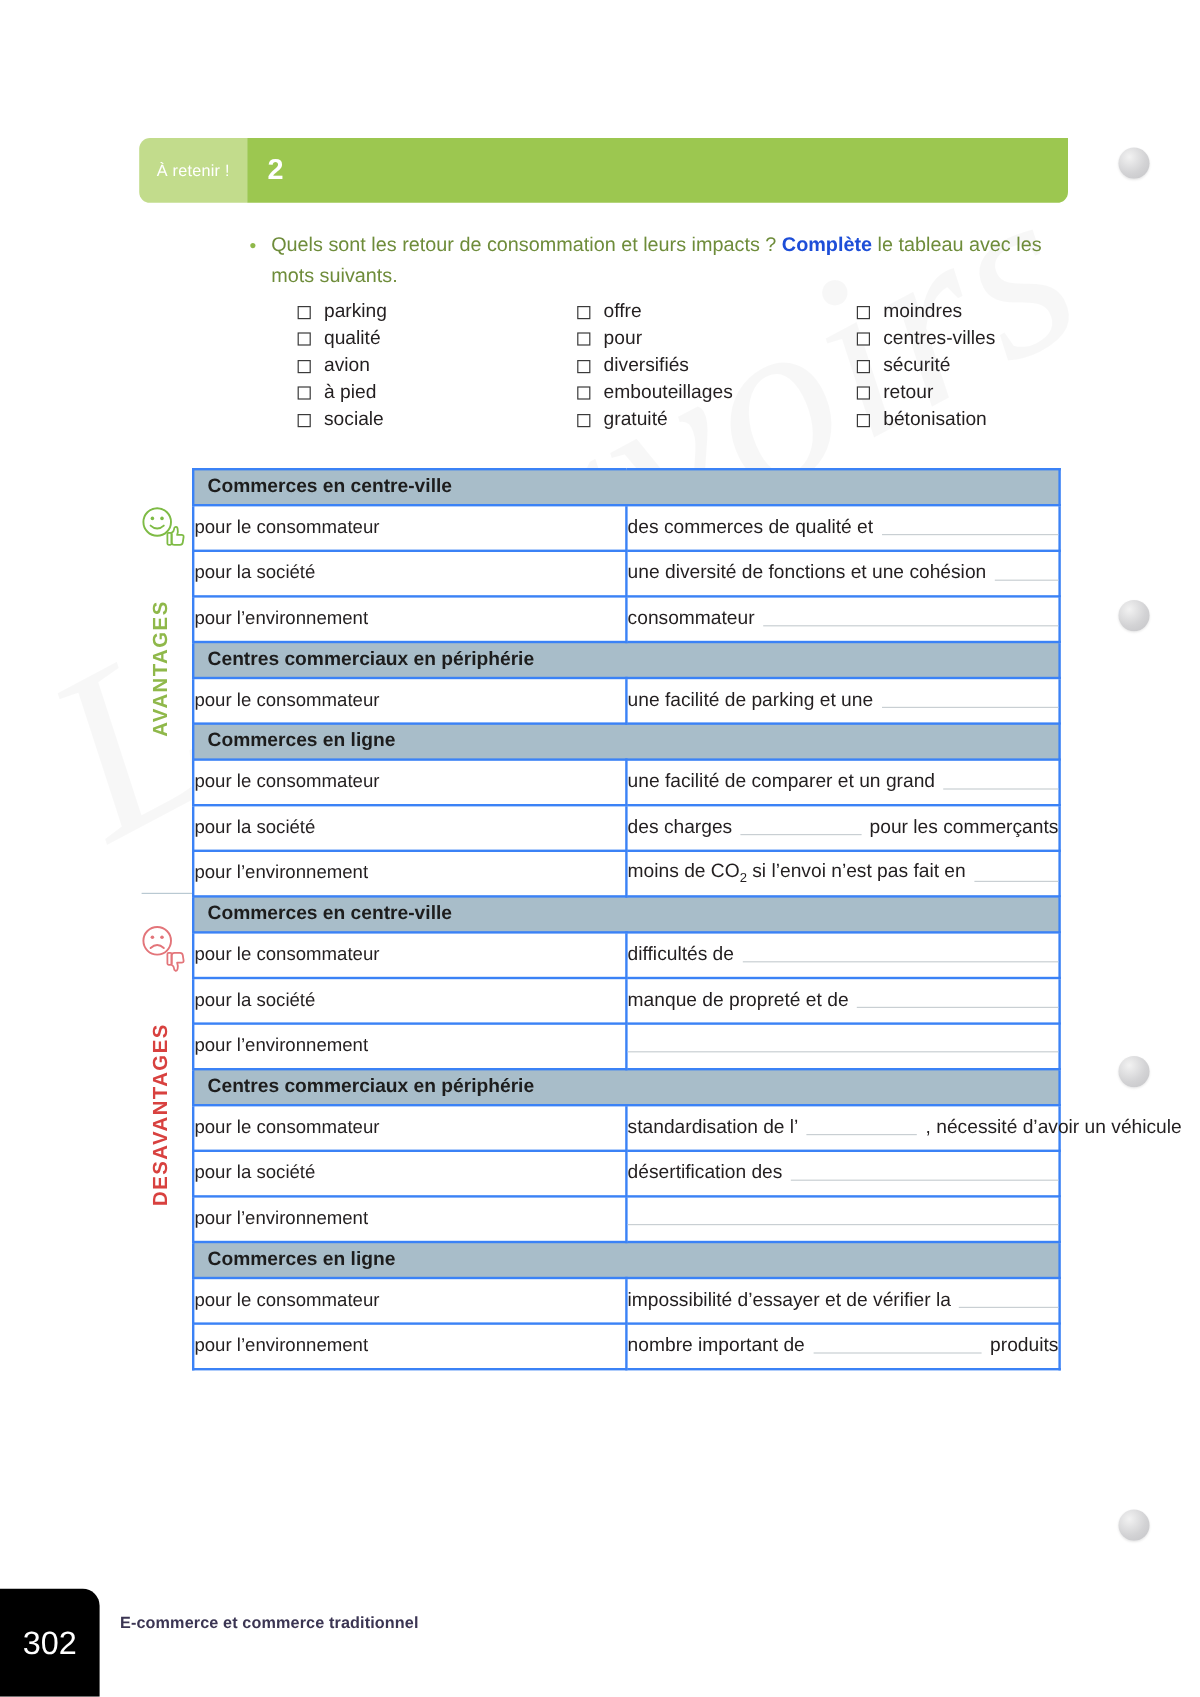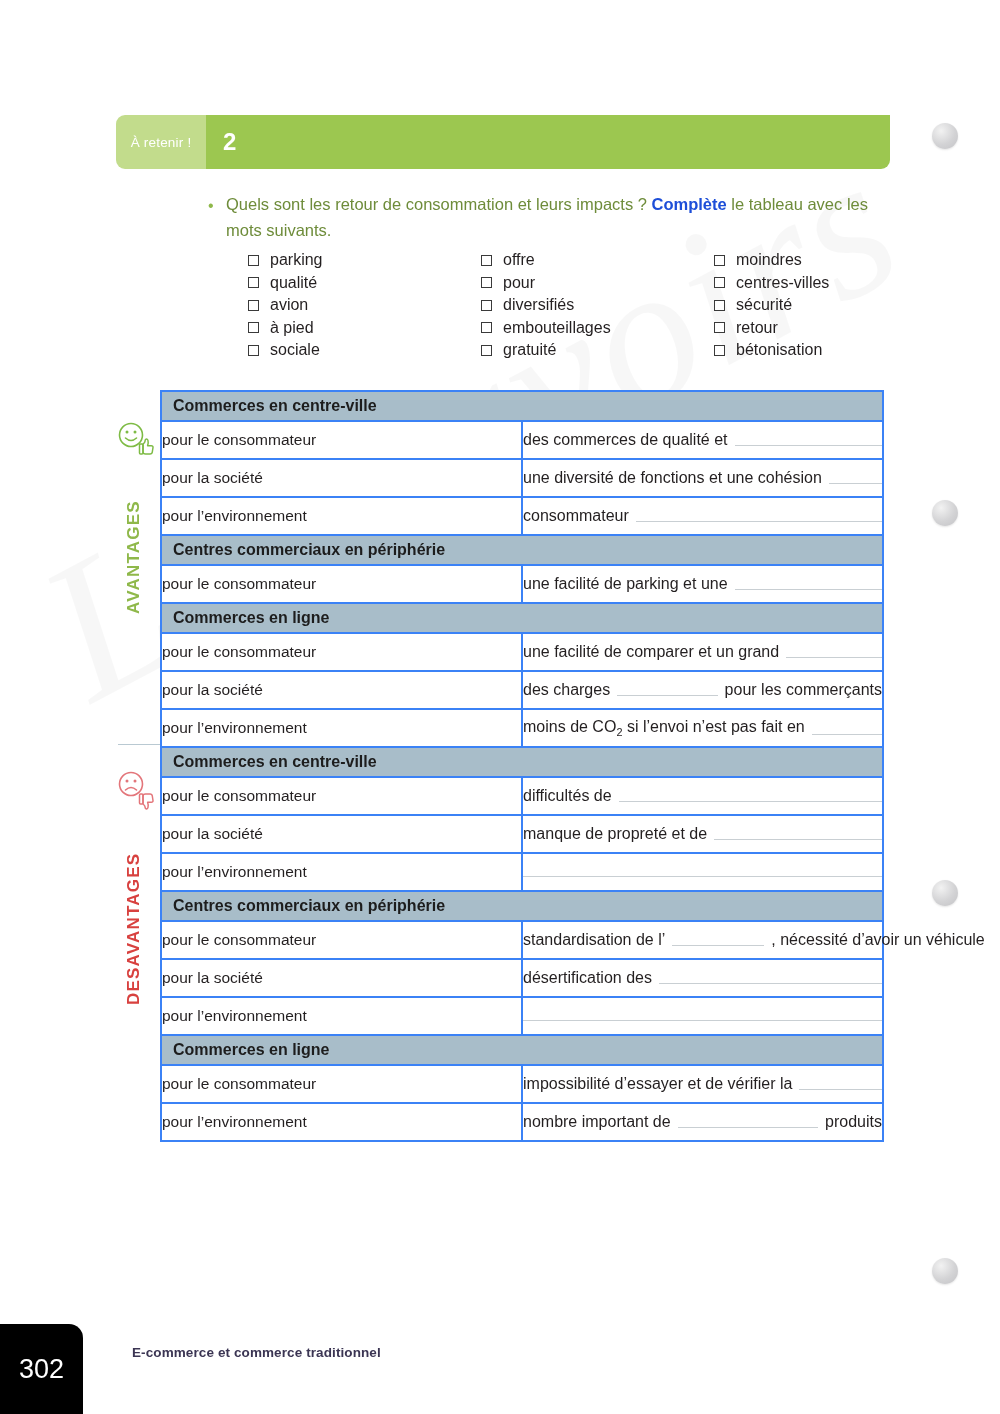--- a/index.html
+++ b/index.html
@@ -241,21 +241,21 @@
     border-radius: 0 14px 0 0;
     display: flex;
     align-items: center;
     justify-content: center;
     color: #ffffff;
     font-size: 27px;
     z-index: 5;
   }
   .footer-txt {
     position: absolute;
-    left: 132px;
+    left: 100px;
     top: 1345px;
     font-size: 13.5px;
     font-weight: bold;
     color: #3b3553;
     letter-spacing: 0.1px;
   }
 </style>
 </head>
 <body>
 

